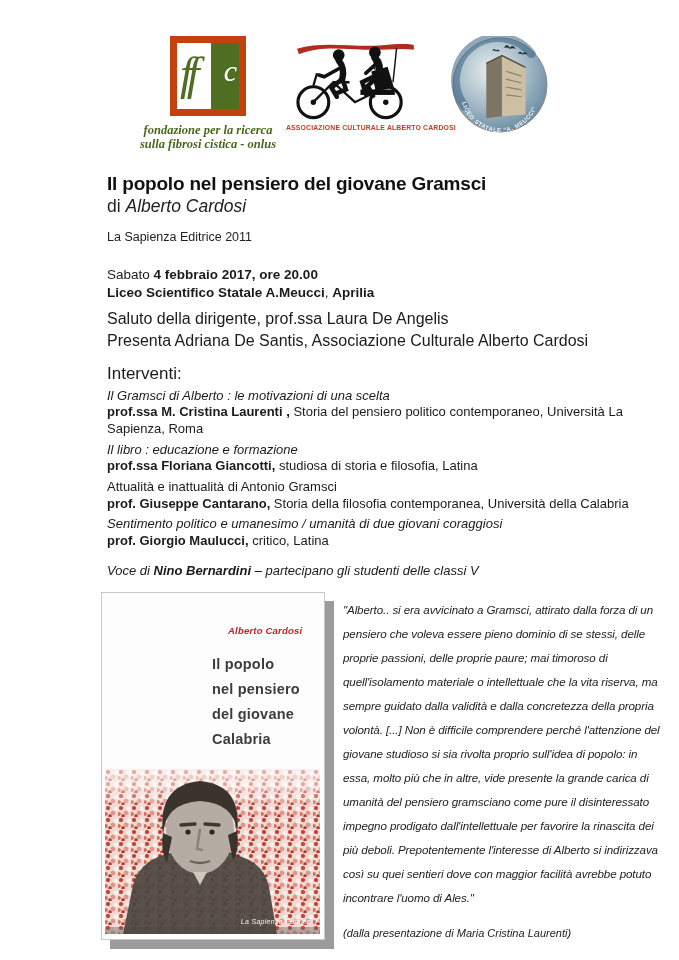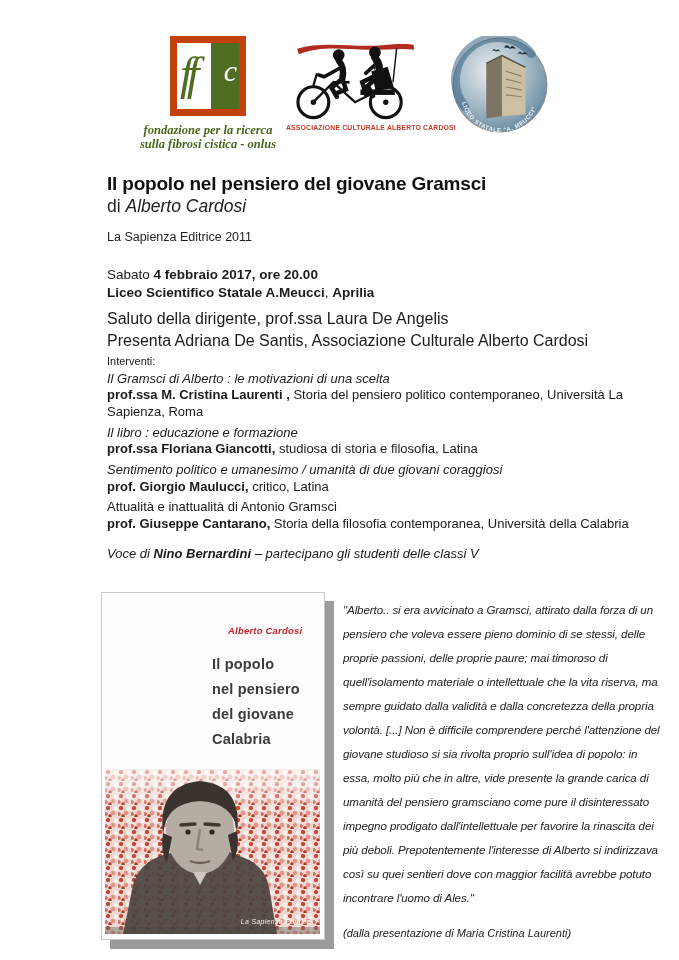--- a/index.html
+++ b/index.html
@@ -26,21 +26,21 @@
 
   
   .content{position:absolute;left:107px;top:173px;width:545px;}
   .title{margin:0;font-size:19px;font-weight:bold;line-height:1.2;letter-spacing:-0.2px;color:#111;}
   .byline{font-size:17.5px;color:#222;}
   .it{font-style:italic;}
   .b{font-weight:bold;}
   .publisher{margin-top:13px;font-size:12.5px;color:#222;}
   .event{margin-top:22px;font-size:13.5px;line-height:1.35;}
   .greet{margin-top:6px;font-size:16px;line-height:1.33;}
-  .interventi{margin-top:4px;font-size:11px;}
+  .interventi{margin-top:13px;font-size:17px;}
   .session{margin-top:4px;font-size:13px;line-height:1.28;}
   .session .topic{font-style:italic;}
   .session .topic.plain{font-style:normal;}
   .voce{margin-top:14px;font-size:13px;}
 
   
   .book{position:absolute;left:101px;top:592px;width:222px;height:346px;background:#fdfdfd;
         border:1px solid #c8c8c8;box-shadow:9px 9px 0 0 #9b9b9b;}
   .book-author{position:absolute;left:126px;top:32px;font-size:9.5px;font-weight:bold;
                font-style:italic;color:#c0232c;letter-spacing:.2px;}
@@ -153,27 +153,27 @@
       <div class="topic">Il Gramsci di Alberto : le motivazioni di una scelta</div>
       <div><span class="b">prof.ssa M. Cristina Laurenti ,</span><span> Storia del pensiero politico contemporaneo, Università La  Sapienza, Roma</span></div>
     </div>
 
     <div class="session">
       <div class="topic">Il libro : educazione e formazione</div>
       <div><span class="b">prof.ssa  Floriana Giancotti,</span><span> studiosa di storia e filosofia, Latina</span></div>
     </div>
 
     <div class="session">
+      <div class="topic plain">Attualità e inattualità di  Antonio Gramsci</div>
+      <div><span class="b">prof. Giuseppe Cantarano,</span><span> Storia della filosofia contemporanea, Università  della Calabria</span></div>
+    </div>
+
+    <div class="session">
       <div class="topic">Sentimento politico e umanesimo / umanità di due giovani coraggiosi</div>
       <div><span class="b">prof. Giorgio Maulucci,</span><span> critico, Latina</span></div>
-    </div>
-
-    <div class="session">
-      <div class="topic plain">Attualità e inattualità di  Antonio Gramsci</div>
-      <div><span class="b">prof. Giuseppe Cantarano,</span><span> Storia della filosofia contemporanea, Università  della Calabria</span></div>
     </div>
 
     <div class="voce it"><span>Voce di  </span><span class="b">Nino Bernardini</span><span> – partecipano gli studenti delle classi V</span></div>
   </div>
 
   <div class="book">
     <div class="book-author">Alberto Cardosi</div>
     <div class="book-title">
       <div>Il popolo</div>
       <div>nel pensiero</div>

